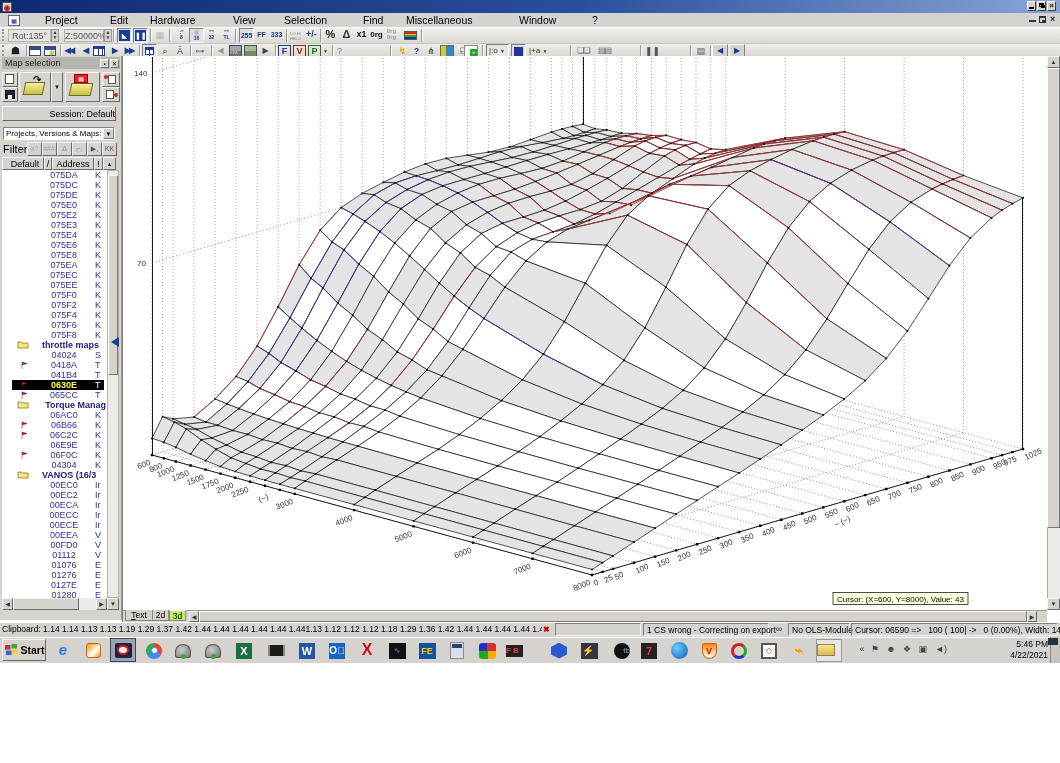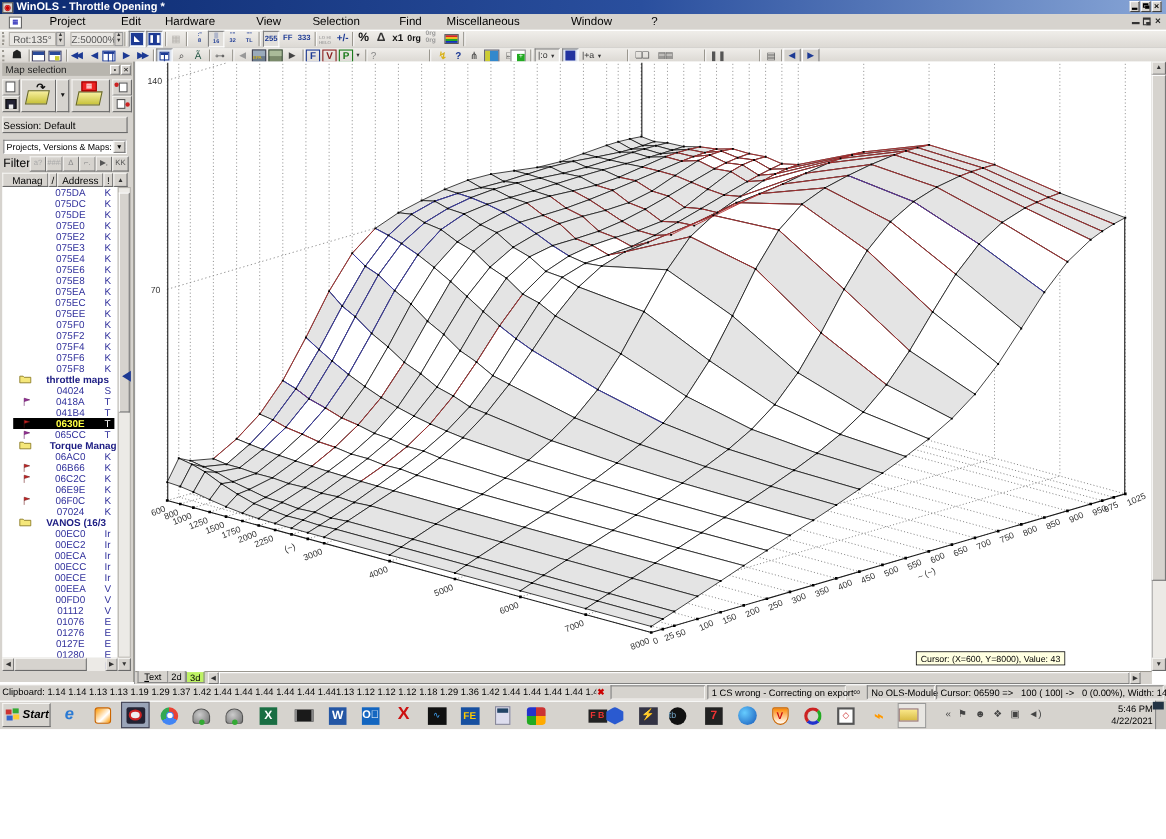--- a/index.html
+++ b/index.html
@@ -10,21 +10,20 @@
 .mi{position:absolute;top:2px;font-size:10.5px;color:#000}
 .lrow{position:absolute;left:0;width:106px;height:10px;font-size:9px;color:#31319c}
 .addr{position:absolute;left:44px;width:40px;text-align:center;top:0}
 .typ{position:absolute;left:95px;top:0}
 .fold{font-weight:bold;color:#202085}
 .flag{position:absolute;left:21px;top:1px;width:8px;height:8px;z-index:3}
 </style></head><body>
 <div id="root">
     <div style="position:absolute;left:0px;top:0px;width:1060px;height:13px;background:linear-gradient(90deg,#0c2a70 0%,#2a4f9e 55%,#87a5d6 100%)"></div>
     <div style="position:absolute;left:2px;top:2px;width:10px;height:10px;background:#d6d3ce;border:1px solid #555;font-size:7px;color:#c00;text-align:center;line-height:9px;overflow:hidden"><b>◉</b></div>
-    <div style="position:absolute;left:15px;top:0px;width:400px;height:13px;color:#fff;font-size:10px;font-weight:bold;line-height:13px">WinOLS - Throttle Opening *</div>
     <div style="position:absolute;left:1027px;top:1px;width:9px;height:10px;background:#d6d3ce;border:1px solid #fff;border-right-color:#404040;border-bottom-color:#404040">
       <div style="position:absolute;left:1px;bottom:1px;width:5px;height:2px;background:#000"></div>
     </div>
     <div style="position:absolute;left:1037px;top:1px;width:9px;height:10px;background:#d6d3ce;border:1px solid #fff;border-right-color:#404040;border-bottom-color:#404040">
       <div style="position:absolute;left:1px;top:1px;width:5px;height:4px;border:1px solid #000;border-top-width:2px"></div>
       <div style="position:absolute;left:3px;top:3px;width:4px;height:3px;border:1px solid #000;border-top-width:2px;background:#d6d3ce"></div>
     </div>
     <div style="position:absolute;left:1047px;top:1px;width:9px;height:10px;background:#d6d3ce;border:1px solid #fff;border-right-color:#404040;border-bottom-color:#404040;font-size:8px;text-align:center;line-height:8px;color:#000;font-weight:bold">×</div>
     <div class=" chrome" style="position:absolute;left:0px;top:13px;width:1060px;height:14px;"></div>
     <div style="position:absolute;left:0px;top:13px;width:1060px;height:14px;background:#d6d3ce"></div>
@@ -163,31 +162,31 @@
     <div style="position:absolute;left:54px;top:84px;width:6px;height:6px;color:#111;font-size:6px;line-height:6px">▼</div>
     <div class=" btn" style="position:absolute;left:65px;top:72px;width:35px;height:30px;"></div>
     <div style="position:absolute;left:70px;top:83px;width:22px;height:13px;background:linear-gradient(180deg,#f7ef9e,#c8c23a);border:1px solid #6a6a22;transform:skewX(-12deg)"></div>
     <div style="position:absolute;left:74px;top:74px;width:14px;height:9px;background:#e22;border:1px solid #900;color:#fff;font-size:6px;text-align:center;line-height:8px">▦</div>
     <div class=" btn" style="position:absolute;left:102px;top:72px;width:18px;height:15px;"></div>
     <div style="position:absolute;left:108px;top:75px;width:8px;height:9px;background:#fff;border:1px solid #555"></div>
     <div style="position:absolute;left:104px;top:75px;width:4px;height:4px;background:#c22;border-radius:50%"></div>
     <div class=" btn" style="position:absolute;left:102px;top:87px;width:18px;height:15px;"></div>
     <div style="position:absolute;left:106px;top:90px;width:8px;height:9px;background:#fff;border:1px solid #555"></div>
     <div style="position:absolute;left:114px;top:93px;width:4px;height:4px;background:#c22;border-radius:50%"></div>
-    <div class=" btn" style="position:absolute;left:2px;top:106px;width:114px;height:15px;line-height:14px;font-size:9px;color:#000;text-align:left">Session: Default</div>
+    <div class=" btn" style="position:absolute;left:2px;top:106px;width:114px;height:15px;line-height:14px;font-size:9px;color:#000;text-align:right">Session: Default</div>
     <div style="position:absolute;left:3px;top:127px;width:112px;height:13px;background:#fff;border:1px solid;border-color:#808080 #fff #fff #808080;font-size:8px;color:#000;line-height:11px;padding-left:2px;white-space:nowrap;overflow:hidden">Projects, Versions &amp; Maps:&nbsp; (Ctrl</div>
     <div style="position:absolute;left:103px;top:128px;width:11px;height:11px;background:#d6d3ce;border:1px solid;border-color:#fff #777 #777 #fff;font-size:6px;text-align:center;line-height:10px">▼</div>
     <div style="position:absolute;left:3px;top:143px;width:24px;height:12px;font-size:11px;color:#000;line-height:12px">Filter:</div>
     <div class=" btn" style="position:absolute;left:27px;top:142px;width:15px;height:14px;line-height:12px;font-size:7px"><span style="color:#aaa">a?</span></div>
     <div class=" btn" style="position:absolute;left:42px;top:142px;width:15px;height:14px;line-height:12px;font-size:7px"><span style="color:#aaa">####</span></div>
     <div class=" btn" style="position:absolute;left:57px;top:142px;width:15px;height:14px;line-height:12px;font-size:7px"><span style="color:#888">Δ</span></div>
     <div class=" btn" style="position:absolute;left:72px;top:142px;width:15px;height:14px;line-height:12px;font-size:7px"><span style="color:#888">⌐.</span></div>
     <div class=" btn" style="position:absolute;left:87px;top:142px;width:15px;height:14px;line-height:12px;font-size:7px"><span style="color:#555">▶,</span></div>
     <div class=" btn" style="position:absolute;left:102px;top:142px;width:15px;height:14px;line-height:12px;font-size:7px"><span style="color:#555">KK</span></div>
-    <div class=" btn" style="position:absolute;left:2px;top:157px;width:42px;height:13px;font-size:9px;color:#000;line-height:12px;padding-left:4px">Manag</div>
+    <div class=" btn" style="position:absolute;left:2px;top:157px;width:42px;height:13px;font-size:9px;color:#000;line-height:12px;padding-left:4px">Default</div>
     <div class=" btn" style="position:absolute;left:44px;top:157px;width:8px;height:13px;font-size:9px;color:#000;line-height:12px;text-align:center">/</div>
     <div class=" btn" style="position:absolute;left:52px;top:157px;width:42px;height:13px;font-size:9px;color:#000;line-height:12px;text-align:center">Address</div>
     <div class=" btn" style="position:absolute;left:94px;top:157px;width:9px;height:13px;font-size:9px;color:#000;line-height:12px;text-align:center">!</div>
     <div class=" btn" style="position:absolute;left:103px;top:157px;width:13px;height:13px;font-size:6px;color:#333;line-height:12px;text-align:center">▲</div>
     <div style="position:absolute;left:2px;top:170px;width:105px;height:428px;background:#fff;overflow:hidden"></div>
     <div class="lrow" style="top:170px">
       <div class="addr">075DA</div>
       <div class="typ">K</div>
     </div>
     <div class="lrow" style="top:180px">
@@ -319,21 +318,21 @@
       <div class="typ">K</div>
     </div>
     <div class="lrow" style="top:450px">
       <svg class="flag" style="z-index:3" viewBox="0 0 8 8">
         <path d="M1 8V1l5 1.5L1 4" fill="#cc2222" stroke="#661111" stroke-width="0.5"></path>
       </svg>
       <div class="addr">06F0C</div>
       <div class="typ">K</div>
     </div>
     <div class="lrow" style="top:460px">
-      <div class="addr">07024</div>
+      <div class="addr">04304</div>
       <div class="typ">K</div>
     </div>
     <div class="lrow" style="top:470px">
       <svg style="position:absolute;left:17px;top:0" width="12" height="9">
         <path d="M1 8V2h3l1 1h6v5z" fill="#f5e77a" stroke="#8a7a22" stroke-width="0.8"></path>
       </svg>
       <div class="addr fold" style="left:42px;width:64px;text-align:left">VANOS (16/3</div>
     </div>
     <div class="lrow" style="top:480px">
       <div class="addr">00EC0</div>
@@ -815,21 +814,21 @@
     <div style="position:absolute;left:1037px;top:611px;width:10px;height:11px;background:#d6d3ce"></div>
     <div style="position:absolute;left:0px;top:622px;width:1060px;height:15px;background:#d6d3ce;border-top:1px solid #fff"></div>
     <div style="position:absolute;left:2px;top:623px;width:540px;height:13px;font-size:8.5px;color:#000;line-height:13px;white-space:nowrap;overflow:hidden">Clipboard: 1.14 1.14 1.13 1.13 1.19 1.29 1.37 1.42 1.44 1.44 1.44 1.44 1.44 1.441.13 1.12 1.12 1.12 1.18 1.29 1.36 1.42 1.44 1.44 1.44 1.44 1.44 1.441.12 1.12 1.12 1.12 1.18 1.28 1.36 1.41 1.44 1.44 1.4</div>
     <div style="position:absolute;left:543px;top:625px;width:10px;height:10px;color:#c00;font-size:8px;line-height:10px;font-weight:bold">✖</div>
     <div class=" sunken" style="position:absolute;left:555px;top:623px;width:86px;height:13px;"></div>
     <div class=" sunken" style="position:absolute;left:643px;top:623px;width:126px;height:13px;font-size:8.5px;line-height:12px;padding-left:3px;white-space:nowrap">1 CS wrong - Correcting on export</div>
     <div style="position:absolute;left:771px;top:624px;width:16px;height:12px;font-size:9px;text-align:center;line-height:11px;color:#333">∞</div>
     <div class=" sunken" style="position:absolute;left:788px;top:623px;width:62px;height:13px;font-size:8.5px;line-height:12px;padding-left:3px;white-space:nowrap">No OLS-Module</div>
     <div class=" sunken" style="position:absolute;left:851px;top:623px;width:207px;height:13px;font-size:8.5px;line-height:12px;padding-left:3px;white-space:nowrap">Cursor: 06590 =&gt; &nbsp;&nbsp;100 ( 100| -&gt; &nbsp;&nbsp;0 (0.00%), Width: 14</div>
     <div style="position:absolute;left:0px;top:637px;width:1060px;height:26px;background:#d6d3ce;border-top:1px solid #fff"></div>
-    <div class=" btn" style="position:absolute;left:2px;top:639px;width:44px;height:22px;line-height:20px;font-size:10.5px;font-weight:bold;font-style:italic;padding-left:17px">Start</div>
+    <div class=" btn" style="position:absolute;left:2px;top:639px;width:44px;height:22px;line-height:20px;font-size:10.5px;font-weight:bold;padding-left:17px">Start</div>
     <svg style="position:absolute;left:5px;top:643px" width="13" height="13" viewBox="0 0 13 13">
       <rect x="0" y="2" width="5.5" height="4.5" fill="#c33"></rect>
       <rect x="6.5" y="1" width="5.5" height="4.5" fill="#3a3"></rect>
       <rect x="1" y="7.5" width="5.5" height="4.5" fill="#36c"></rect>
       <rect x="7" y="6.5" width="5.5" height="4.5" fill="#fc3"></rect>
     </svg>
     <div style="position:absolute;left:52px;top:640px;width:22px;height:21px;text-align:center;line-height:20px;font-size:13px;overflow:hidden"><span style="color:#2a7ad4;font-weight:bold;font-size:15px;font-style:italic">e</span></div>
     <div style="position:absolute;left:82px;top:640px;width:22px;height:21px;text-align:center;line-height:20px;font-size:13px;overflow:hidden"><span style="display:inline-block;width:15px;height:15px;border-radius:3px;background:linear-gradient(135deg,#f90,#fff 60%,#f90);border:1px solid #c60;vertical-align:middle"></span></div>
     <div style="position:absolute;left:110px;top:638px;width:26px;height:24px;background:#9aa4b8;border:1px solid #445">
       <div style="position:absolute;left:4px;top:4px;width:17px;height:15px;background:#223;border-radius:2px">
@@ -841,24 +840,24 @@
     <div style="position:absolute;left:202px;top:640px;width:22px;height:21px;text-align:center;line-height:20px;font-size:13px;overflow:hidden"><span style="display:inline-block;width:16px;height:14px;background:radial-gradient(circle at 40% 40%,#ccc,#777);border-radius:50% 50% 20% 20%;vertical-align:middle;border:1px solid #555"><span style="display:inline-block;width:5px;height:5px;background:#3a3;border-radius:50%;margin-top:6px"></span></span></div>
     <div style="position:absolute;left:233px;top:640px;width:22px;height:21px;text-align:center;line-height:20px;font-size:13px;overflow:hidden"><span style="display:inline-block;width:16px;height:16px;background:#1a6e43;color:#fff;font-size:11px;font-weight:bold;line-height:16px;vertical-align:middle">X</span></div>
     <div style="position:absolute;left:265px;top:640px;width:22px;height:21px;text-align:center;line-height:20px;font-size:13px;overflow:hidden"><span style="display:inline-block;width:17px;height:11px;background:#1a1a1a;vertical-align:middle;border-left:2px solid #888;border-right:2px solid #888"></span></div>
     <div style="position:absolute;left:296px;top:640px;width:22px;height:21px;text-align:center;line-height:20px;font-size:13px;overflow:hidden"><span style="display:inline-block;width:16px;height:16px;background:#2456a4;color:#fff;font-size:11px;font-weight:bold;line-height:16px;vertical-align:middle">W</span></div>
     <div style="position:absolute;left:326px;top:640px;width:22px;height:21px;text-align:center;line-height:20px;font-size:13px;overflow:hidden"><span style="display:inline-block;width:16px;height:16px;background:#1466c0;color:#fff;font-size:10px;font-weight:bold;line-height:16px;vertical-align:middle">O⃞</span></div>
     <div style="position:absolute;left:356px;top:640px;width:22px;height:21px;text-align:center;line-height:20px;font-size:13px;overflow:hidden"><span style="color:#c11;font-weight:bold;font-size:16px">X</span></div>
     <div style="position:absolute;left:386px;top:640px;width:22px;height:21px;text-align:center;line-height:20px;font-size:13px;overflow:hidden"><span style="display:inline-block;width:17px;height:16px;background:#111;vertical-align:middle;color:#4af;font-size:8px;line-height:16px">∿</span></div>
     <div style="position:absolute;left:416px;top:640px;width:22px;height:21px;text-align:center;line-height:20px;font-size:13px;overflow:hidden"><span style="display:inline-block;width:17px;height:16px;background:#1850a0;vertical-align:middle;color:#fc0;font-size:9px;font-weight:bold;line-height:16px">FE</span></div>
     <div style="position:absolute;left:446px;top:640px;width:22px;height:21px;text-align:center;line-height:20px;font-size:13px;overflow:hidden"><span style="display:inline-block;width:14px;height:17px;background:#dde;border:1px solid #889;vertical-align:middle"><span style="display:block;width:10px;height:4px;background:#246;margin:1px auto"></span></span></div>
     <div style="position:absolute;left:476px;top:640px;width:22px;height:21px;text-align:center;line-height:20px;font-size:13px;overflow:hidden"><span style="display:inline-block;width:17px;height:16px;background:conic-gradient(#c33 0 25%,#fa0 25% 50%,#2a2 50% 75%,#23c 75% 100%);vertical-align:middle;border-radius:3px"></span></div>
-    <div style="position:absolute;left:532px;top:640px;width:22px;height:21px;text-align:center;line-height:20px;font-size:13px;overflow:hidden"><span style="display:inline-block;width:17px;height:12px;background:#222;vertical-align:middle;color:#e33;font-size:8px;font-weight:bold;line-height:12px">F B</span></div>
+    <div style="position:absolute;left:506px;top:640px;width:22px;height:21px;text-align:left;line-height:20px;font-size:13px;overflow:hidden"><span style="display:inline-block;width:17px;height:12px;background:#222;vertical-align:middle;color:#e33;font-size:8px;font-weight:bold;line-height:12px">F B</span></div>
     <div style="position:absolute;left:548px;top:640px;width:22px;height:21px;text-align:center;line-height:20px;font-size:13px;overflow:hidden"><span style="display:inline-block;width:16px;height:16px;background:#2a5ad0;vertical-align:middle;clip-path:polygon(50% 0,100% 28%,100% 75%,50% 100%,0 75%,0 28%)"></span></div>
     <div style="position:absolute;left:578px;top:640px;width:22px;height:21px;text-align:center;line-height:20px;font-size:13px;overflow:hidden"><span style="display:inline-block;width:17px;height:16px;background:#334;vertical-align:middle;color:#fe3;font-size:10px;line-height:15px">⚡</span></div>
-    <div style="position:absolute;left:608px;top:640px;width:22px;height:21px;text-align:left;line-height:20px;font-size:13px;overflow:hidden"><span style="display:inline-block;width:16px;height:16px;border-radius:50%;background:#111;color:#7ac;font-size:8px;line-height:16px;vertical-align:middle">tb</span></div>
+    <div style="position:absolute;left:608px;top:640px;width:22px;height:21px;text-align:right;line-height:20px;font-size:13px;overflow:hidden"><span style="display:inline-block;width:16px;height:16px;border-radius:50%;background:#111;color:#7ac;font-size:8px;line-height:16px;vertical-align:middle">tb</span></div>
     <div style="position:absolute;left:638px;top:640px;width:22px;height:21px;text-align:center;line-height:20px;font-size:13px;overflow:hidden"><span style="display:inline-block;width:16px;height:16px;background:#222;color:#e33;font-size:11px;font-weight:bold;line-height:16px;vertical-align:middle">7</span></div>
     <div style="position:absolute;left:668px;top:640px;width:22px;height:21px;text-align:center;line-height:20px;font-size:13px;overflow:hidden"><span style="display:inline-block;width:17px;height:17px;border-radius:50%;background:radial-gradient(circle at 35% 35%,#6cf,#1456b8);vertical-align:middle"></span></div>
     <div style="position:absolute;left:698px;top:640px;width:22px;height:21px;text-align:center;line-height:20px;font-size:13px;overflow:hidden"><span style="display:inline-block;width:15px;height:16px;background:linear-gradient(180deg,#f80,#fff);border-radius:2px 2px 50% 50%;border:1px solid #c60;color:#c11;font-size:9px;font-weight:bold;line-height:14px;vertical-align:middle">V</span></div>
     <div style="position:absolute;left:728px;top:640px;width:22px;height:21px;text-align:center;line-height:20px;font-size:13px;overflow:hidden"><span style="display:inline-block;width:16px;height:16px;border-radius:50%;border:3px solid #c22;border-right-color:#2a2;border-bottom-color:#23c;vertical-align:middle"></span></div>
     <div style="position:absolute;left:758px;top:640px;width:22px;height:21px;text-align:center;line-height:20px;font-size:13px;overflow:hidden"><span style="display:inline-block;width:16px;height:16px;border:2px solid #555;vertical-align:middle;background:#fff;color:#c33;font-size:8px;line-height:12px">◇</span></div>
     <div style="position:absolute;left:788px;top:640px;width:22px;height:21px;text-align:center;line-height:20px;font-size:13px;overflow:hidden"><span style="color:#f90;font-size:14px;font-weight:bold">⌁</span></div>
     <div style="position:absolute;left:816px;top:639px;width:26px;height:23px;background:#e8e6e2;border:1px solid #999"><span style="display:inline-block;width:18px;height:12px;background:linear-gradient(180deg,#fae88a,#d8bb44);border:1px solid #977;margin-top:4px"></span></div>
     <div style="position:absolute;left:850px;top:640px;width:160px;height:20px;"></div>
     <div style="position:absolute;left:855px;top:643px;width:14px;height:13px;font-size:9px;color:#444;text-align:center;line-height:13px">«</div>
     <div style="position:absolute;left:868px;top:643px;width:14px;height:13px;font-size:9px;color:#444;text-align:center;line-height:13px">⚑</div>

